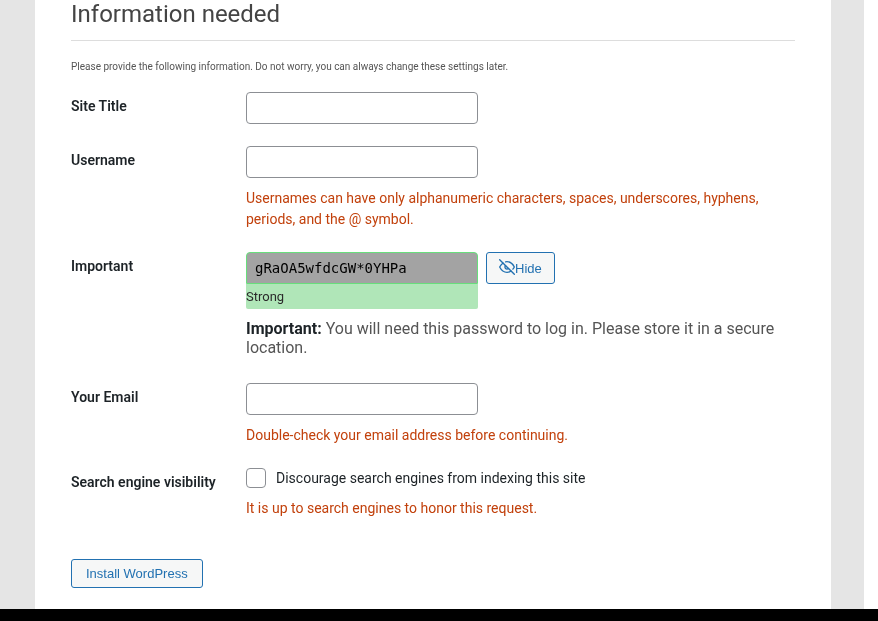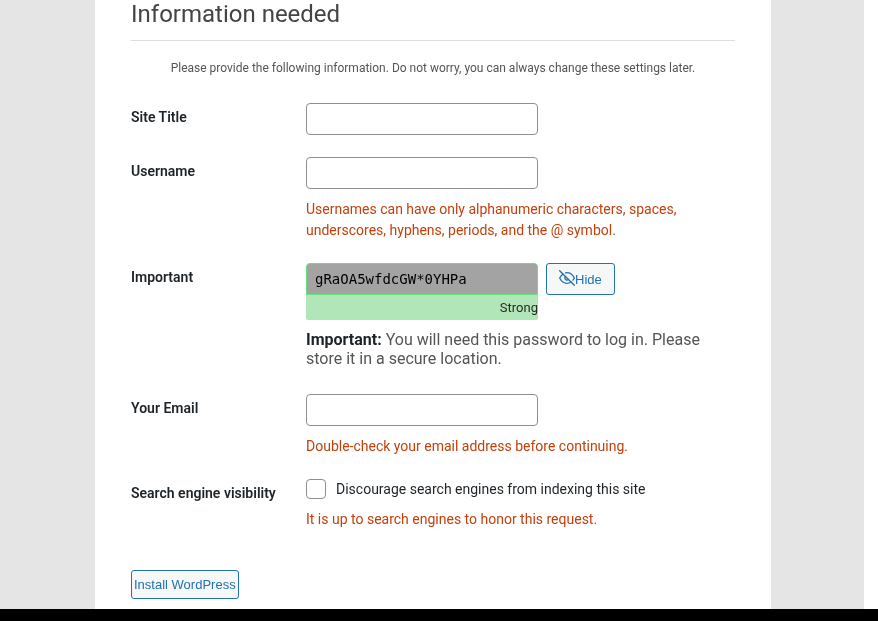--- a/index.html
+++ b/index.html
@@ -12,40 +12,39 @@
     .outer {
       width: 878px;
       height: 621px;
       background: #e5e5e5;
       position: relative;
       overflow: hidden;
     }
     .panel {
       background: #fff;
       margin: 0 auto;
-      width: 676px;
+      width: 796px;
       min-height: 621px;
       padding: 0 36px 20px 36px;
       position: relative;
       left: -6px;
     }
     h1 {
       font-size: 24px;
       font-weight: 400;
       color: #444;
       padding-top: 0;
       padding-bottom: 12px;
       border-bottom: 1px solid #ddd;
       margin-bottom: 20px;
     }
     .intro {
       color: #555;
-      font-size: 12px;
-      margin-bottom: 28px;
-      text-align: center;
+      font-size: 10px;
+      margin-bottom: 20px;
     }
     .form-row {
       display: flex;
       align-items: flex-start;
       margin-bottom: 22px;
     }
     .form-label {
       width: 175px;
       flex-shrink: 0;
       font-weight: 600;
@@ -87,21 +86,21 @@
       gap: 8px;
     }
     .pw-block {
       display: flex;
       flex-direction: column;
     }
     .strength {
       width: 232px;
       background: #b0e6b8;
       color: #2a2a2a;
-      text-align: right;
+      text-align: left;
       padding: 5px 0;
       font-size: 13px;
       border-radius: 0 0 2px 2px;
     }
     .hide-btn {
       display: inline-flex;
       align-items: center;
       gap: 0;
       height: 32px;
       border: 1px solid #2271b1;
@@ -137,21 +136,21 @@
     .cb-label {
       color: #1d2327;
       font-size: 14px;
     }
     .submit-btn {
       display: inline-block;
       border: 1px solid #2271b1;
       background: #f6f7f7;
       color: #2271b1;
       border-radius: 3px;
-      padding: 6px 2px;
+      padding: 6px 14px;
       font-size: 13px;
       cursor: pointer;
       margin-top: 18px;
     }
     .bottom-bar {
       position: absolute;
       bottom: 0;
       left: 0;
       width: 878px;
       height: 12px;

